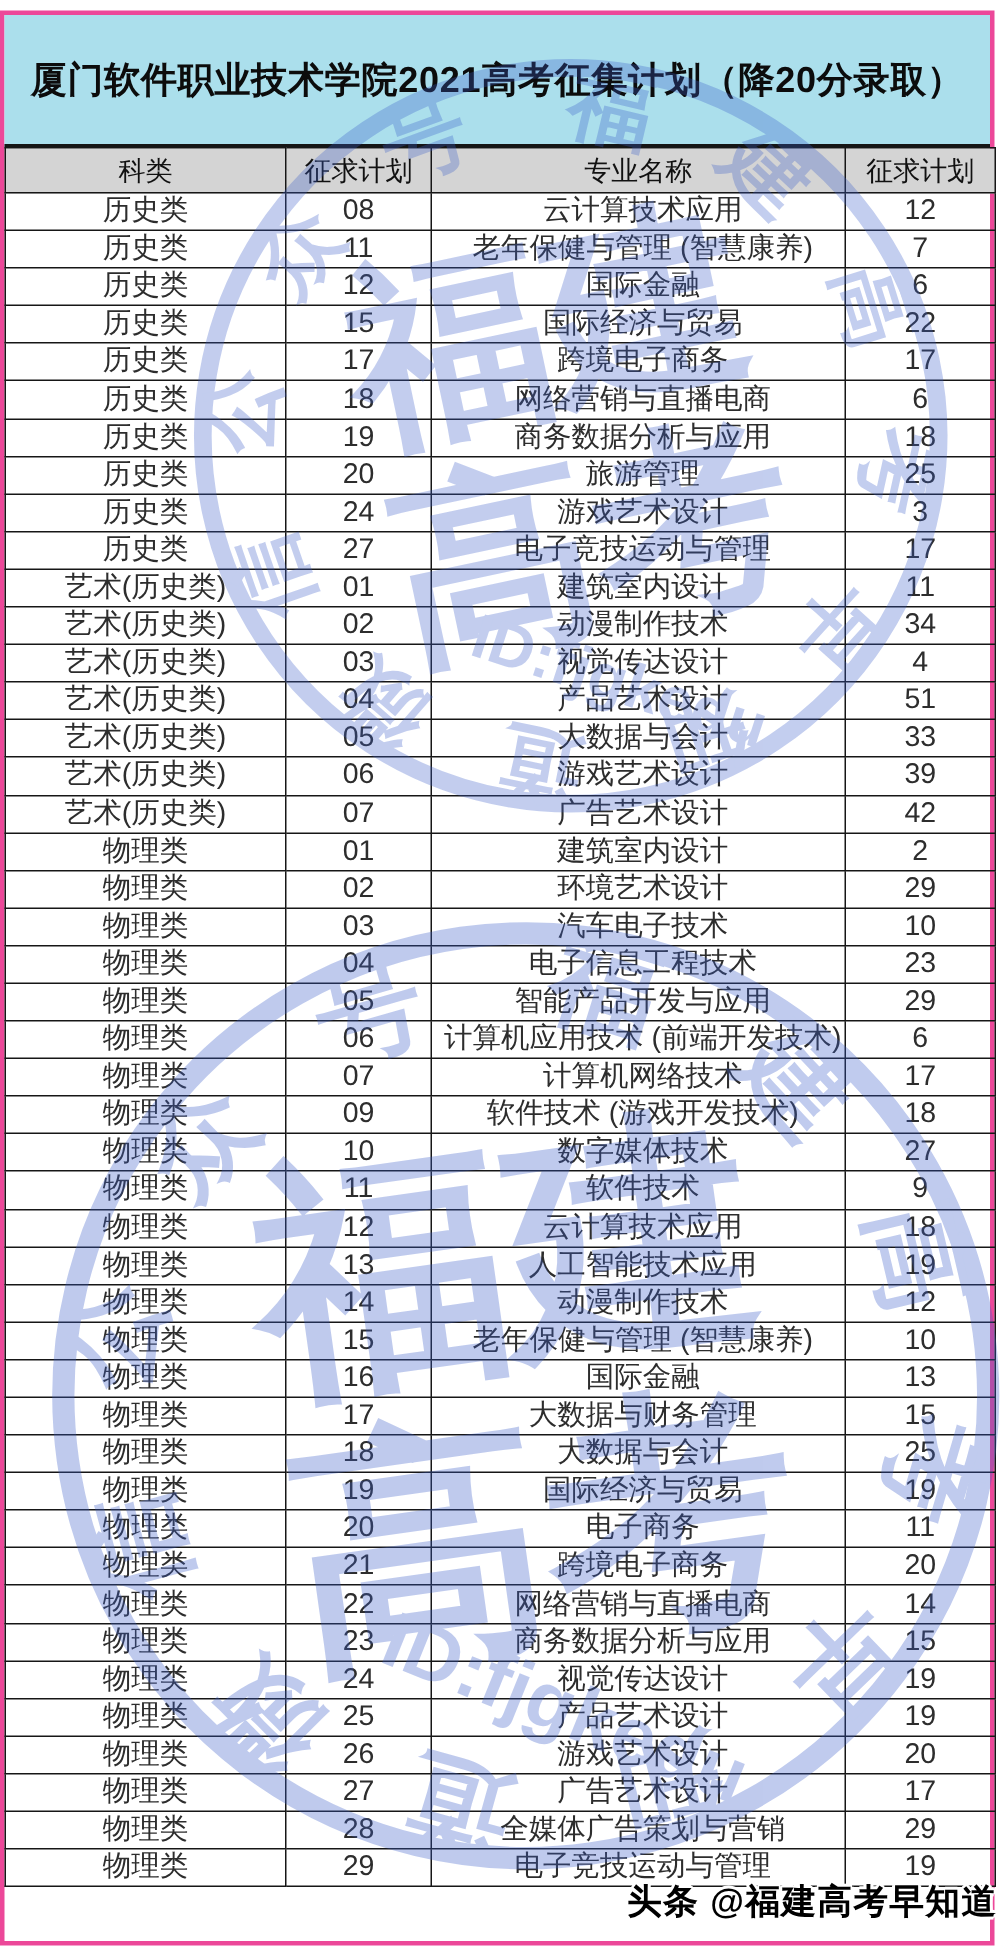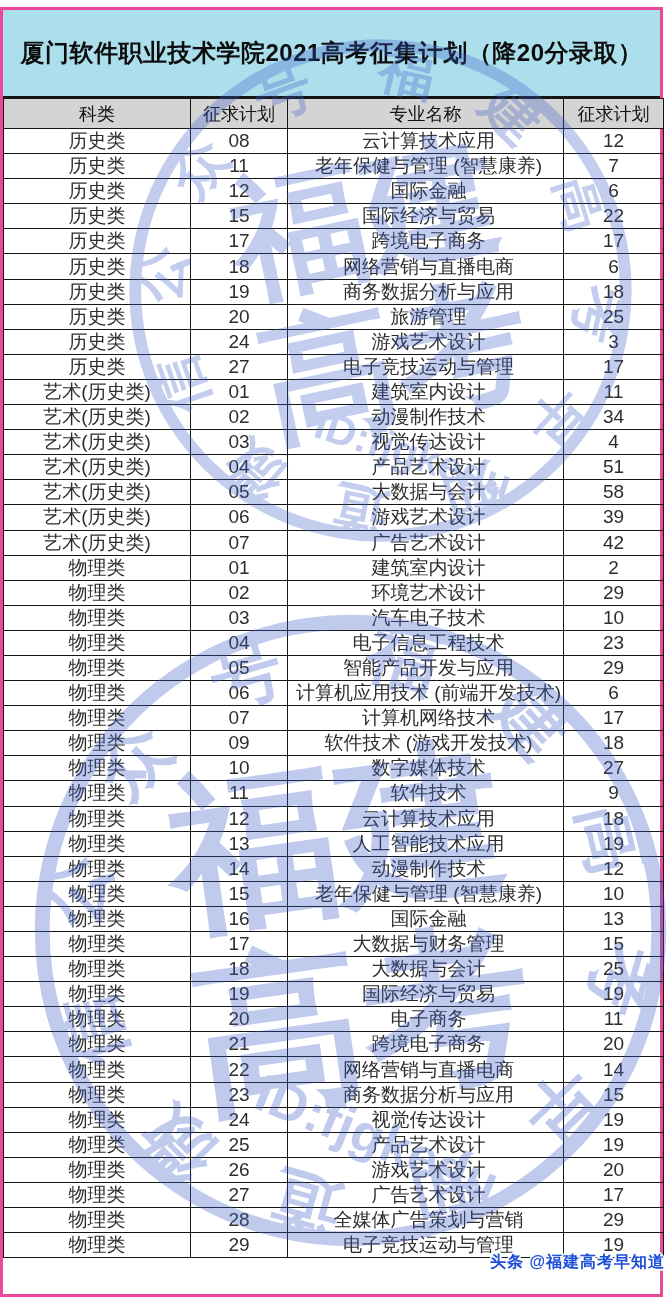--- a/index.html
+++ b/index.html
@@ -31,21 +31,21 @@
     line-height:24px;
   }
   table.plan td.c-major{text-align:center;padding-left:6px;}
   
   .stamp{position:absolute;pointer-events:none;color:#3b5ec9;}
   .stamp svg{display:block;}
   .stamp1{left:108px;top:18px;width:545px;height:545px;transform:rotate(-12deg);opacity:0.30;}
   .stamp2{left:8px;top:588px;width:685px;height:685px;transform:rotate(-8deg);opacity:0.32;}
   .caption{
     position:absolute;right:4px;top:1252px;z-index:30;
-    font-size:16px;font-weight:bold;color:#1d4ed8;letter-spacing:1px;
+    font-size:23px;font-weight:bold;color:#000000;letter-spacing:1px;
     text-shadow:
       -1px -1px 0 #fff, 1px -1px 0 #fff, -1px 1px 0 #fff, 1px 1px 0 #fff,
       -2px 0 0 #fff, 2px 0 0 #fff, 0 -2px 0 #fff, 0 2px 0 #fff;
     white-space:nowrap;
   }
 </style>
 </head>
 <body>
 
 <div class="doc">
@@ -162,21 +162,21 @@
     <td class="c-cat">艺术(历史类)</td>
     <td class="c-code">04</td>
     <td class="c-major">产品艺术设计</td>
     <td class="c-plan">51</td>
   </tr>
 
   <tr>
     <td class="c-cat">艺术(历史类)</td>
     <td class="c-code">05</td>
     <td class="c-major">大数据与会计</td>
-    <td class="c-plan">58</td>
+    <td class="c-plan">33</td>
   </tr>
 
   <tr>
     <td class="c-cat">艺术(历史类)</td>
     <td class="c-code">06</td>
     <td class="c-major">游戏艺术设计</td>
     <td class="c-plan">39</td>
   </tr>
 
   <tr>

